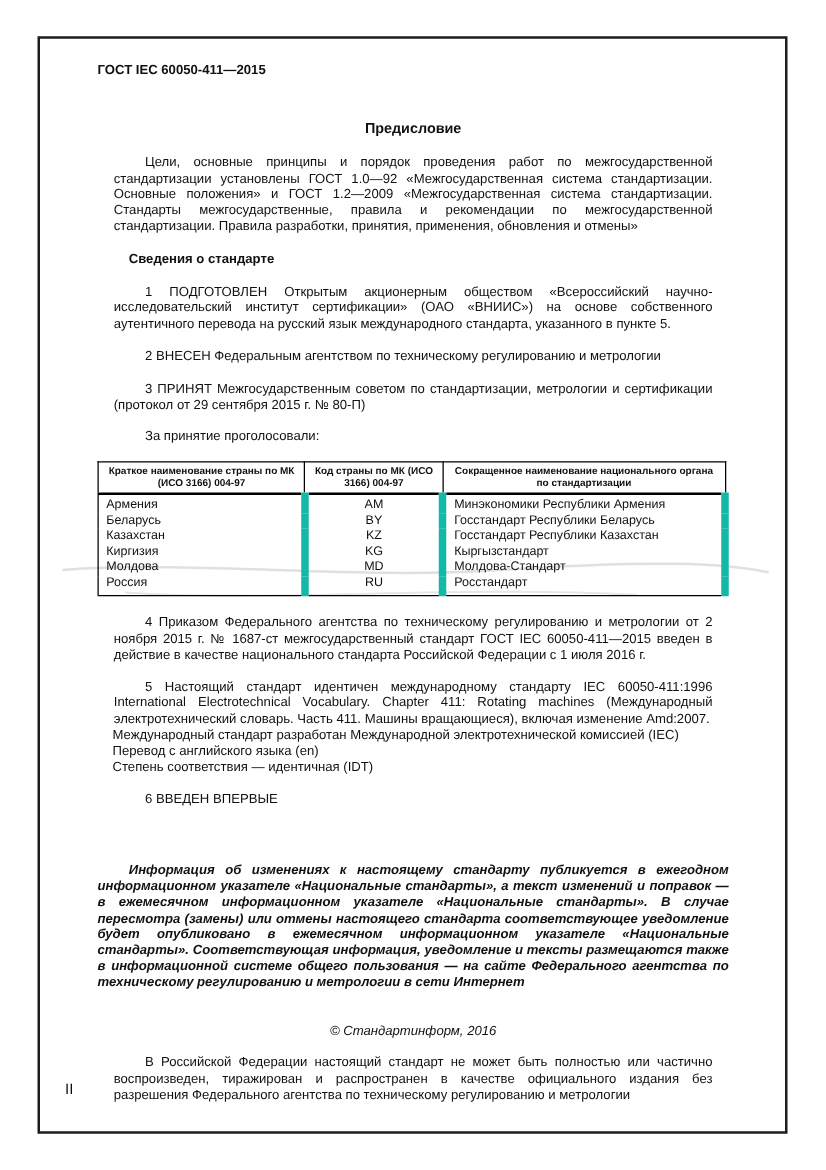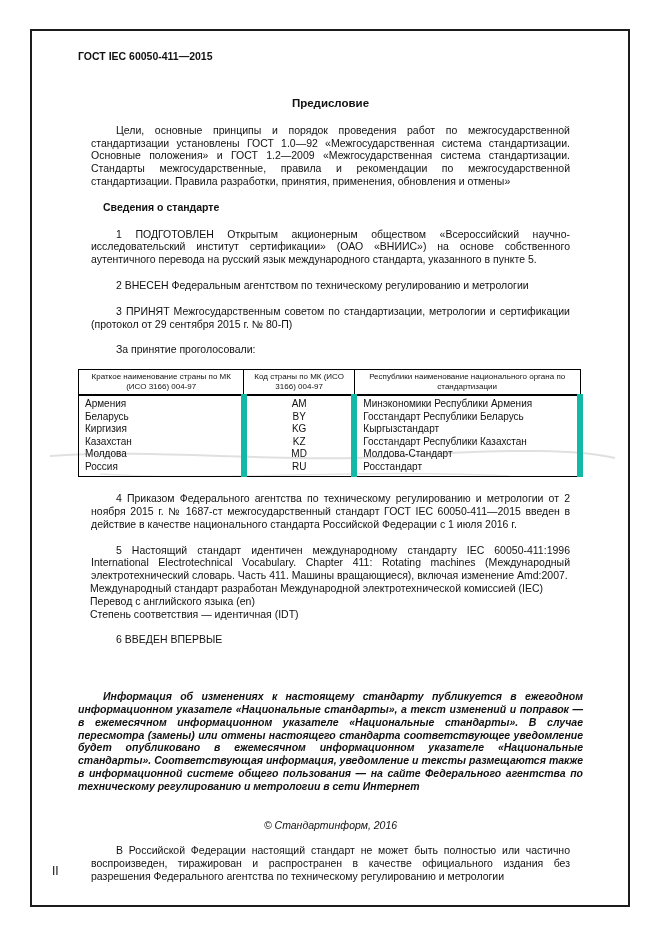--- a/index.html
+++ b/index.html
@@ -45,21 +45,21 @@
   .pagenum { position: absolute; left: 52px; top: 864px; font-size: 12px; color: #111; }
 
   table.vote {
     width: 100%;
     border-collapse: collapse;
     border: 1.5px solid #000;
     margin: 4px 0 15px;
   }
   table.vote th {
     font-size: 8px;
-    font-weight: normal;
+    font-weight: bold;
     text-align: center;
     vertical-align: middle;
     border: 1px solid #000;
     border-bottom: 2px solid #000;
     padding: 2px 6px;
     line-height: 1.25;
     margin-left: 38px;
   }
   table.vote td {
     font-size: 10px;
@@ -106,43 +106,43 @@
     <table class="vote">
       <colgroup>
           <col class="c1">
           <col class="c2">
           <col class="c3">
         </colgroup>
       <thead>
         <tr>
           <th>Краткое наименование страны по МК (ИСО 3166) 004-97</th>
           <th>Код страны по МК (ИСО 3166) 004-97</th>
-          <th>Республики наименование национального органа по стандартизации</th>
+          <th>Сокращенное наименование национального органа по стандартизации</th>
         </tr>
       </thead>
       <tbody>
         <tr>
           <td>Армения</td>
           <td class="center">AM</td>
           <td>Минэкономики Республики Армения</td>
         </tr>
         <tr>
           <td>Беларусь</td>
           <td class="center">BY</td>
           <td>Госстандарт Республики Беларусь</td>
         </tr>
         <tr>
+          <td>Казахстан</td>
+          <td class="center">KZ</td>
+          <td>Госстандарт Республики Казахстан</td>
+        </tr>
+        <tr>
           <td>Киргизия</td>
           <td class="center">KG</td>
           <td>Кыргызстандарт</td>
-        </tr>
-        <tr>
-          <td>Казахстан</td>
-          <td class="center">KZ</td>
-          <td>Госстандарт Республики Казахстан</td>
         </tr>
         <tr>
           <td>Молдова</td>
           <td class="center">MD</td>
           <td>Молдова-Стандарт</td>
         </tr>
         <tr>
           <td>Россия</td>
           <td class="center">RU</td>
           <td>Росстандарт</td>

